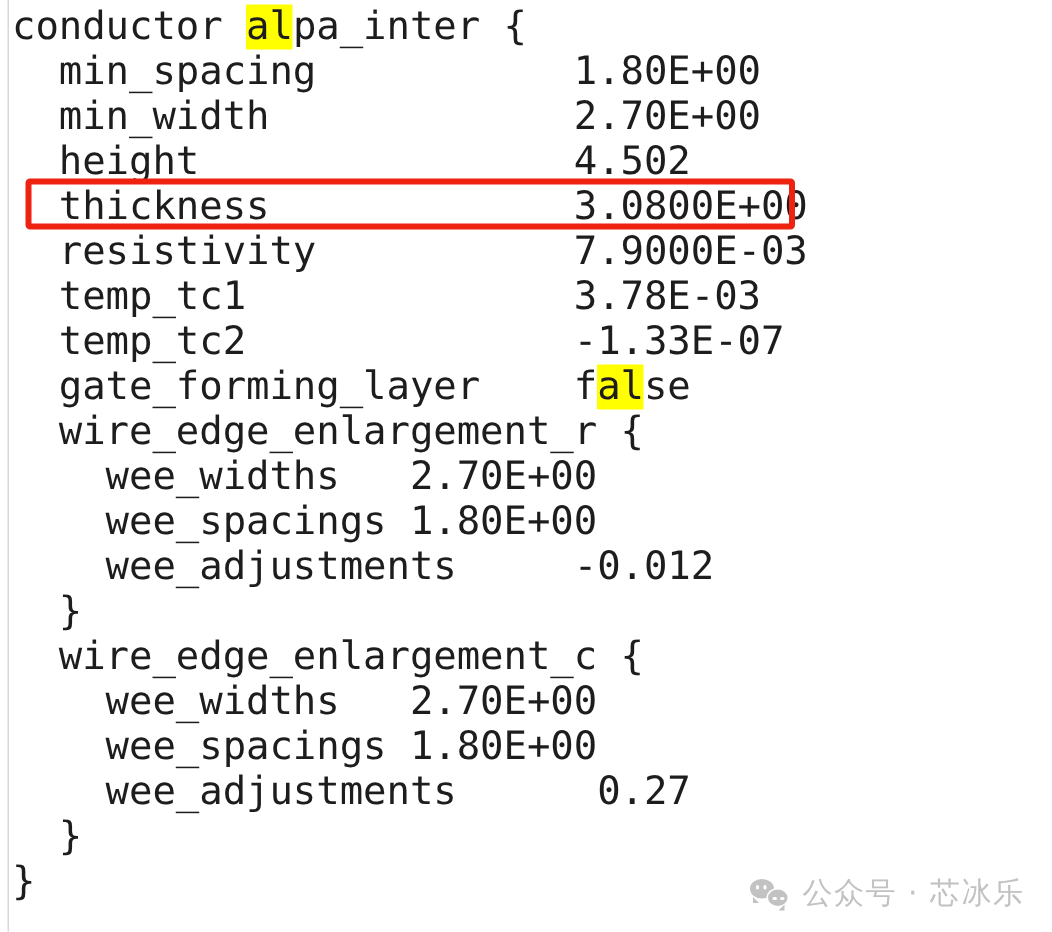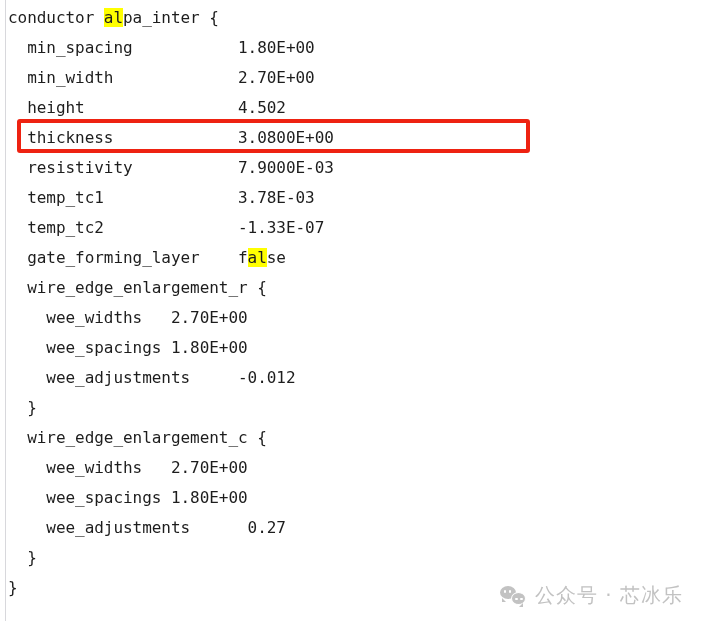--- a/index.html
+++ b/index.html
@@ -34,21 +34,21 @@
     background: #ffffff;
   }
 
   #code-block {
     position: absolute;
     left: 8px;
     top: 3px;
     margin: 0;
     padding: 0;
     font-family: "DejaVu Sans Mono", "Liberation Mono", monospace;
-    font-size: 16px;
+    font-size: 26px;
     line-height: 30px;
     letter-spacing: -0.05px;
     color: #1d1d1d;
     white-space: pre;
     -webkit-font-smoothing: none;
   }
 
   .code-line {
     height: 30px;
     white-space: pre;

